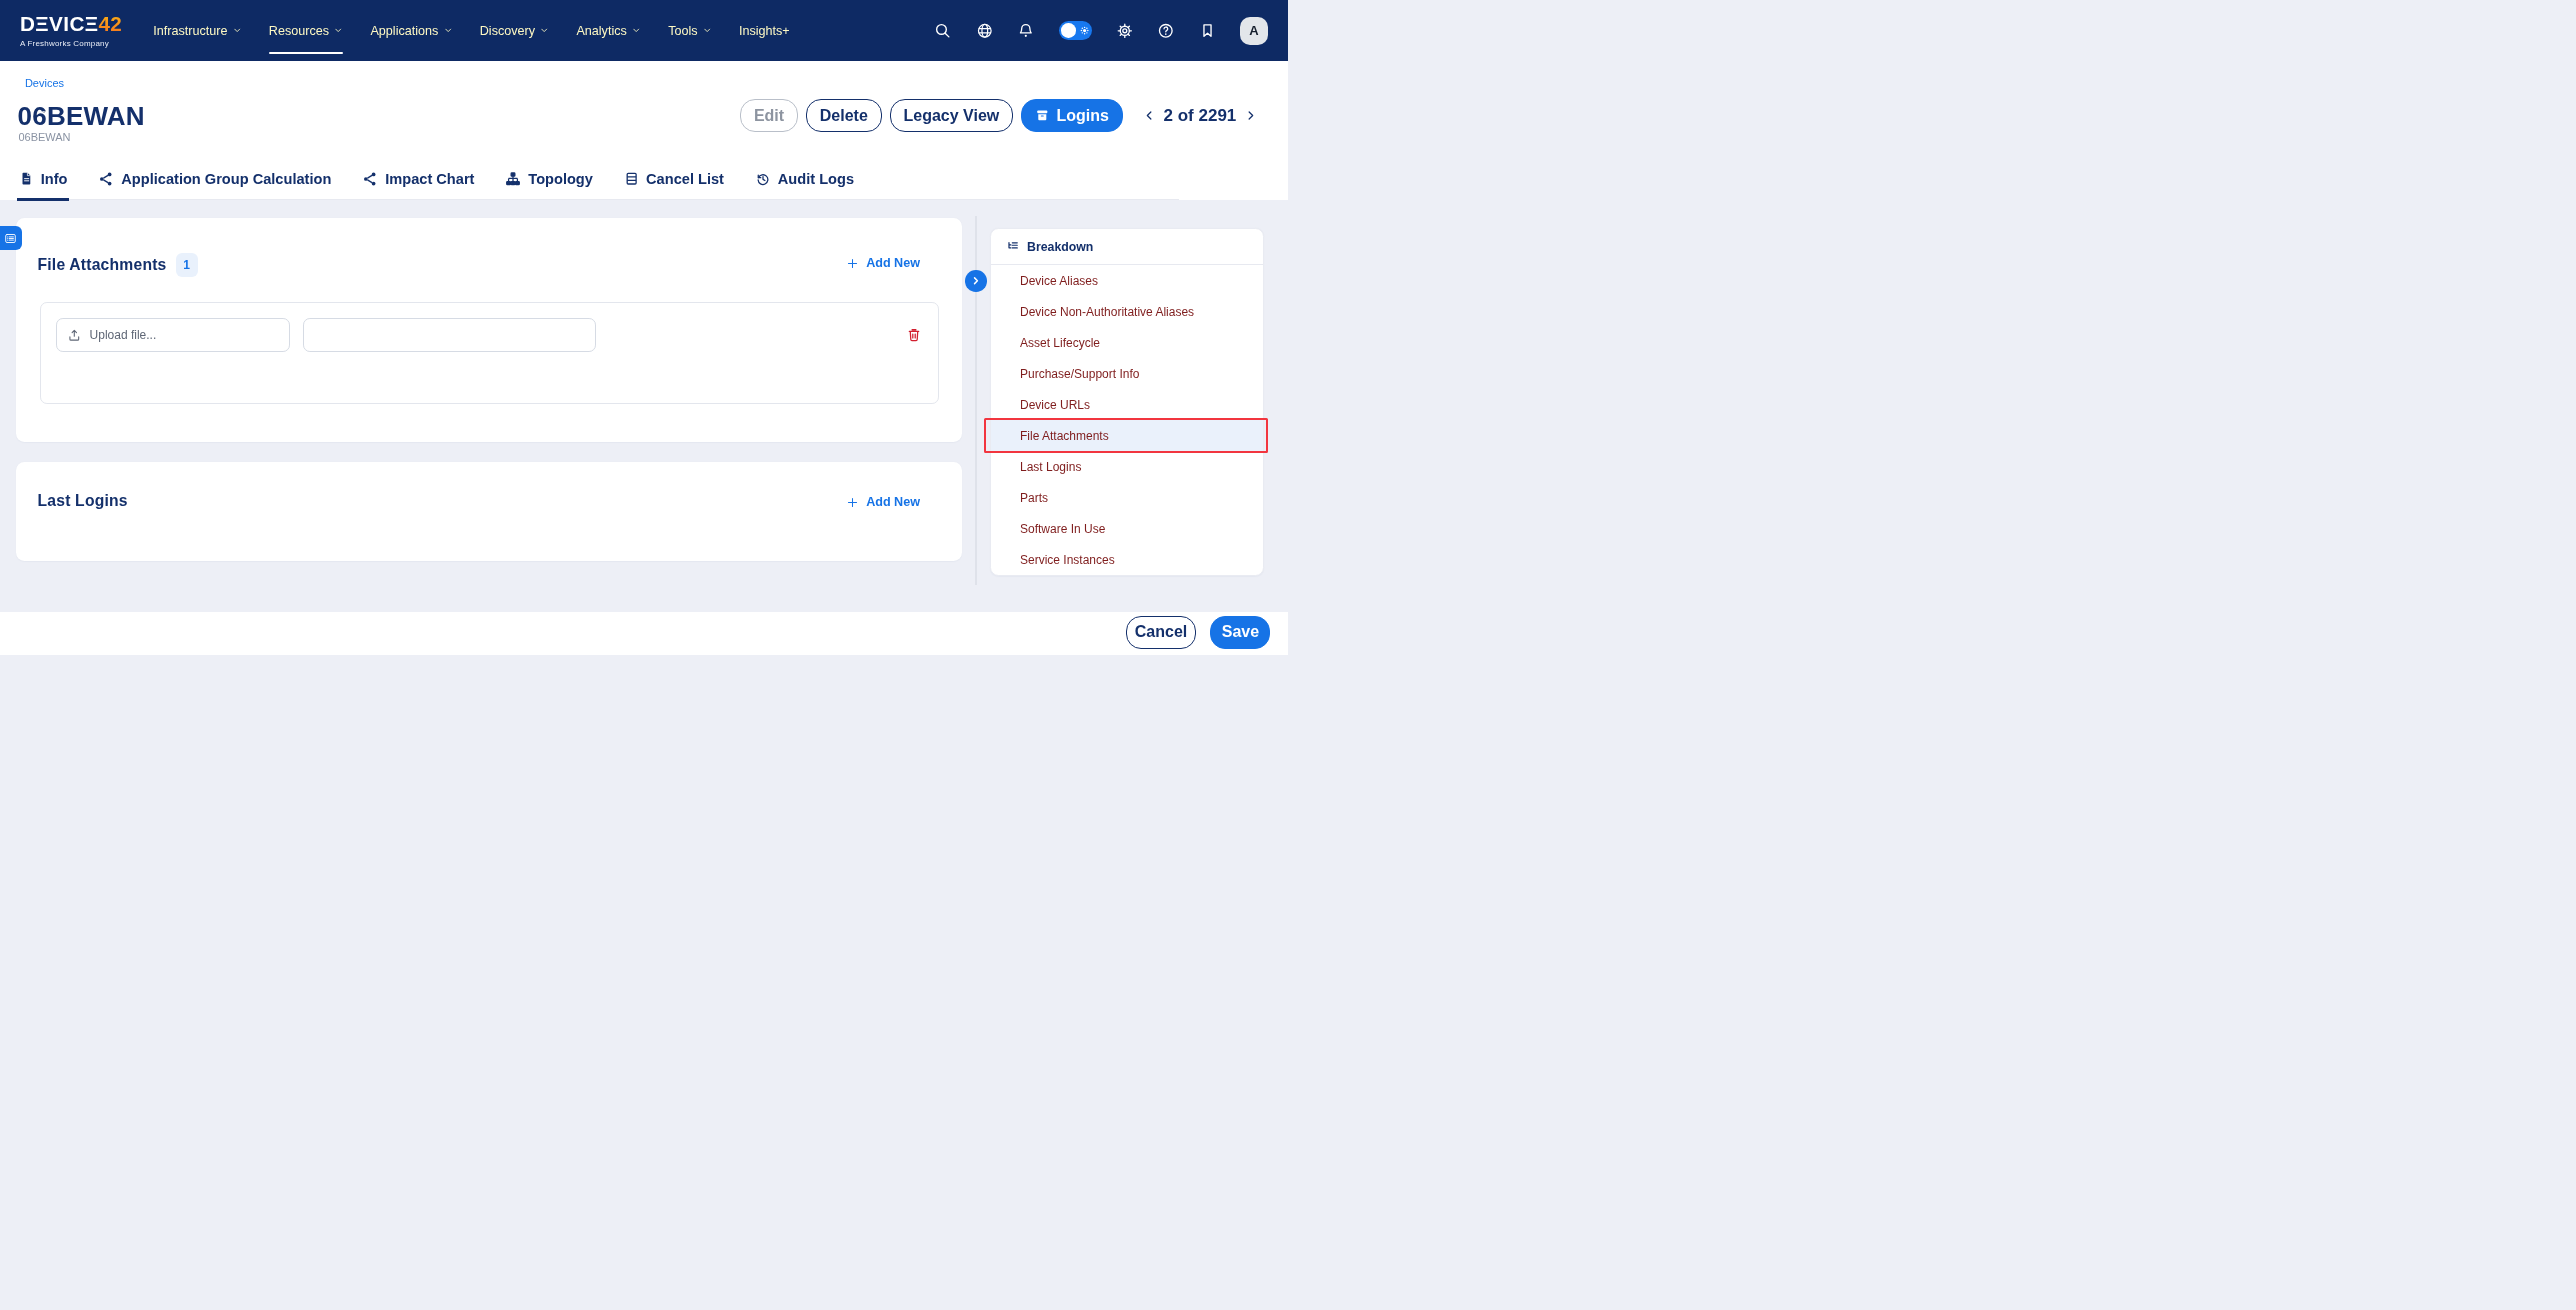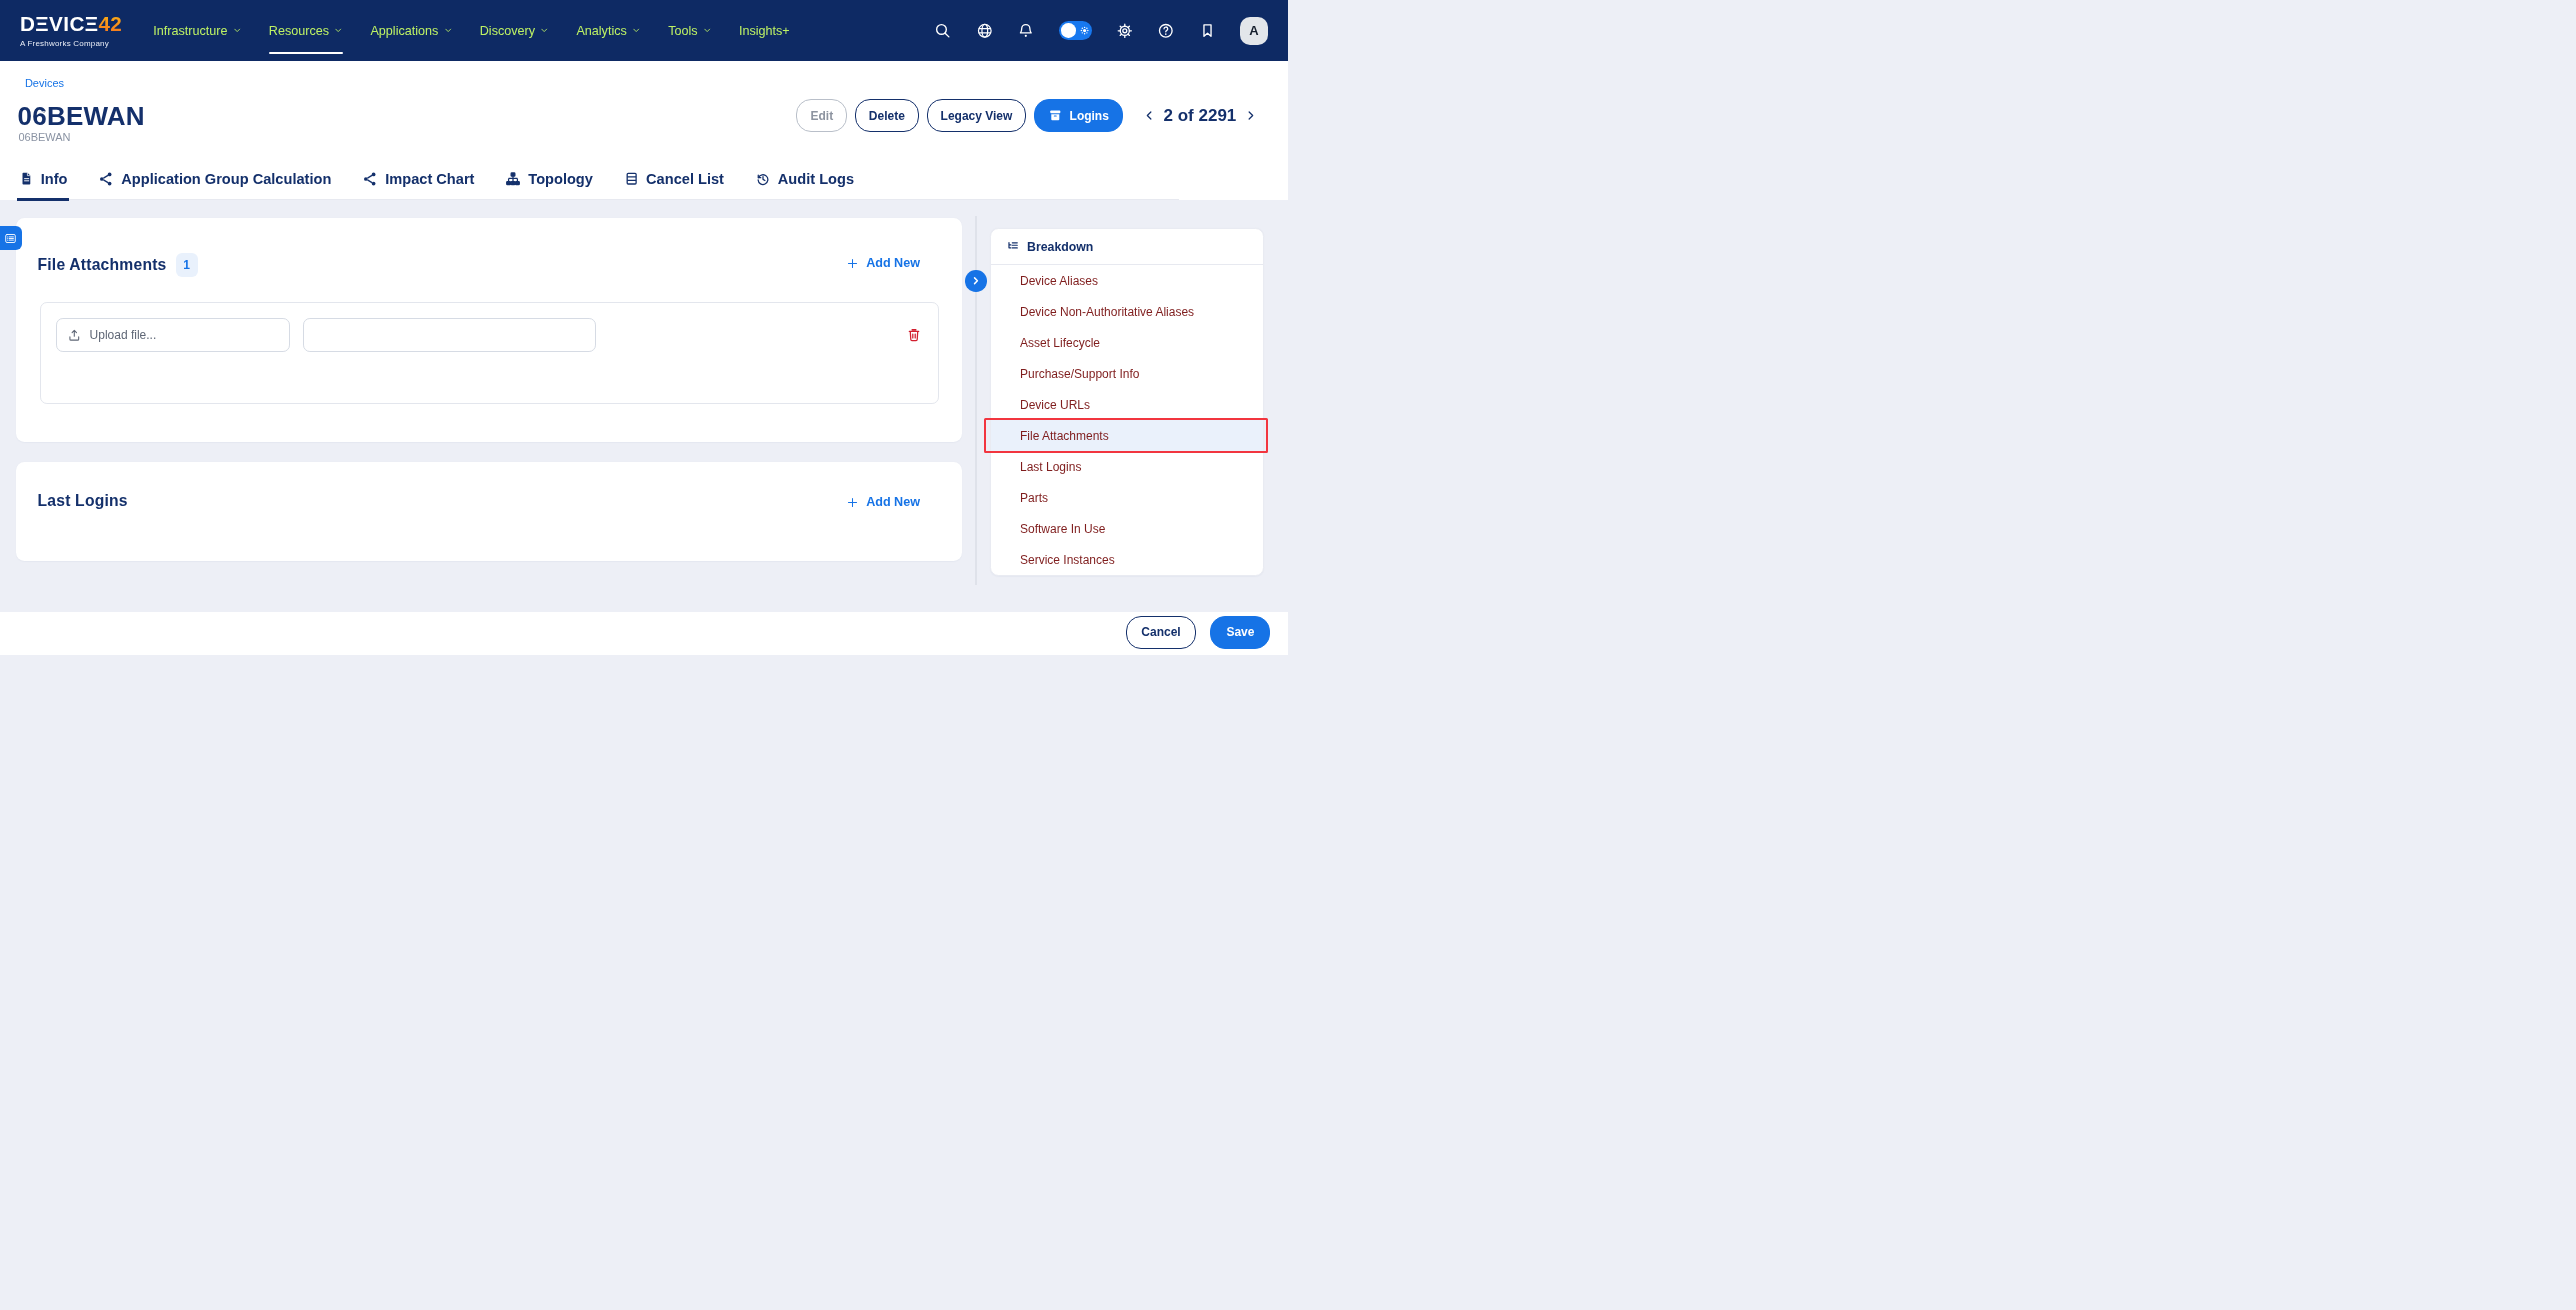--- a/index.html
+++ b/index.html
@@ -7,38 +7,38 @@
   body { position:relative; font-family:"Liberation Sans", sans-serif; background:#edeff6; overflow:hidden; color:#2b3648; }
   svg { display:block; }
 
   
   .topnav { position:absolute; top:0; left:0; width:1288px; height:61px; background:#0e2a64; display:flex; align-items:center; padding:0 20px; }
   .logo { margin-right:31px; cursor:pointer; }
   .logo-line { font-size:20.7px; font-weight:800; letter-spacing:0.4px; color:#fff; line-height:21.5px; white-space:nowrap; }
   .logo-42 { color:#f7941d; background:linear-gradient(180deg,#fcb614,#f4731f); -webkit-background-clip:text; background-clip:text; -webkit-text-fill-color:transparent; }
   .logo-sub { font-size:8px; color:#e9edf6; margin-top:5px; letter-spacing:0.2px; }
   .menus { display:flex; align-items:center; gap:27.6px; }
-  .menu-item { position:relative; display:flex; align-items:center; gap:5.4px; color:#bef264; font-size:12.6px; font-weight:500; cursor:pointer; padding:4.6px 0; }
+  .menu-item { position:relative; display:flex; align-items:center; gap:5.4px; color:#fef9c3; font-size:12.6px; font-weight:500; cursor:pointer; padding:4.6px 0; }
   .menu-item .chev { opacity:.95; }
   .menu-item.active::after { content:""; position:absolute; left:0; right:0; bottom:-12.3px; height:2.3px; background:#fff; border-radius:1.5px; }
   .nav-right { margin-left:auto; display:flex; align-items:center; gap:24px; }
   .nav-ic { color:#fff; cursor:pointer; display:flex; align-items:center; }
   .toggle { width:33px; height:19px; border-radius:10px; background:#1778ef; position:relative; cursor:pointer; }
   .toggle .knob { position:absolute; left:2.3px; top:2.3px; width:14.6px; height:14.6px; border-radius:50%; background:#fff; }
   .toggle svg { position:absolute; right:3.1px; top:5px; }
   .avatar { width:28px; height:28px; border-radius:10px; background:#e3e6ea; color:#17202e; font-weight:700; font-size:13px; display:flex; align-items:center; justify-content:center; cursor:pointer; }
 
   
   .page-header { position:absolute; top:61px; left:0; width:1288px; height:139px; background:#fff; }
   .breadcrumb { position:absolute; left:18.4px; top:16px; font-size:11px; display:flex; gap:15px; align-items:center;flex-direction:column; }
   .breadcrumb .bc-link { color:#1673e6; cursor:pointer; }
   .breadcrumb .bc-sep, .breadcrumb .bc-cur { color:#8a93a3; }
   .page-title { position:absolute; left:17.6px; top:40px; font-size:26px; font-weight:700; color:#14306b; letter-spacing:0.2px; }
   .actions { position:absolute; right:31px; top:38px; display:flex; align-items:center; gap:7.7px; }
-  .btn { height:33px; border-radius:15px; background:#fff; font-size:12px; font-weight:600; display:flex; align-items:center; justify-content:center; gap:6.9px; padding:0 13px; cursor:pointer; border:1.1px solid #14306b; color:#14306b; font-family:inherit; }
+  .btn { height:33px; border-radius:15px; background:#fff; font-size:16px; font-weight:600; display:flex; align-items:center; justify-content:center; gap:6.9px; padding:0 13px; cursor:pointer; border:1.1px solid #14306b; color:#14306b; font-family:inherit; }
   .btn.disabled { border-color:#b9bfc9; color:#8d94a0; cursor:default; }
   .btn.primary { background:#1673e6; border-color:#1673e6; color:#fff; }
   .pager { display:flex; align-items:center; gap:7.7px; margin-left:12.3px; color:#14306b; font-size:17px; font-weight:700; }
   .pager .pg-btn { cursor:pointer; display:flex; color:#14306b; }
   .tabbar { position:absolute; left:17px; bottom:0; width:1162px; border-bottom:1.5px solid #e7e9f0; display:flex; gap:28px; }
   .tab { display:flex; align-items:center; gap:6.9px; color:#14306b; font-size:14.6px; font-weight:700; padding:0 1.5px 10.7px 1.5px; margin-bottom:-1.5px; border-bottom:3.1px solid transparent; cursor:pointer; }
   .tab.active { border-bottom-color:#14306b; }
 
   
   .content { position:absolute; top:201px; left:0; width:1288px; height:411px; background:#edeff6; }

